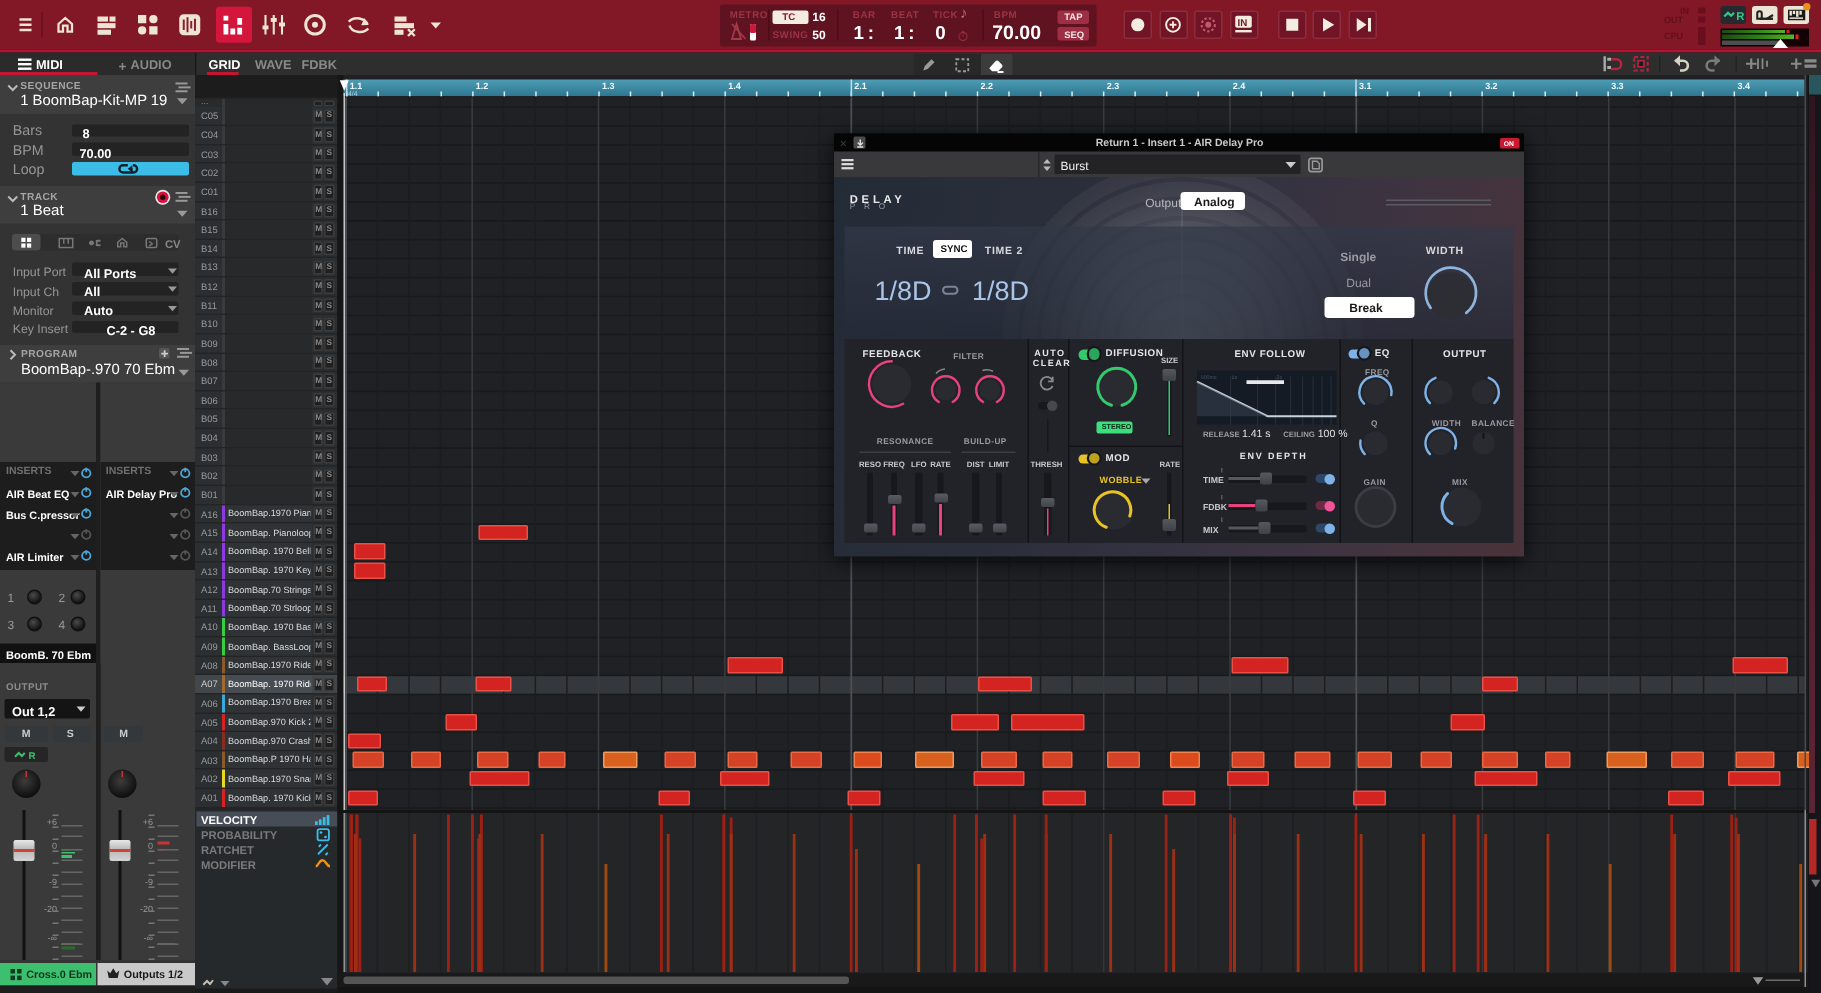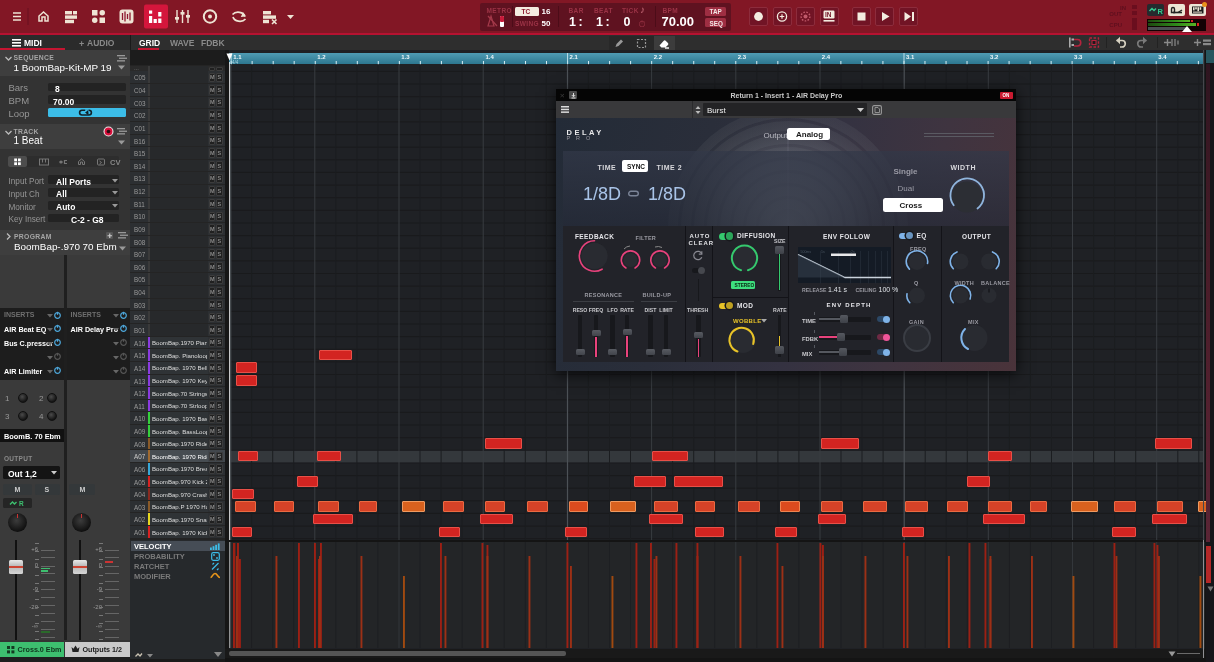--- a/index.html
+++ b/index.html
@@ -1273,21 +1273,21 @@
 <div class="t" style="left:627.0px;top:163px;color:#111;font-size:6.5px;font-weight:bold;">SYNC</div>
 <div class="t" style="left:656.5px;top:163.5px;color:#d8d8dc;font-size:7px;font-weight:bold;letter-spacing:.5px;">TIME 2</div>
 <div class="t" style="left:583.0px;top:184px;color:#a9c4e8;font-size:18px;">1/8D</div>
 <svg style="left:626.5;top:190" width="13" height="7" viewBox="0 0 13 7">
     <path d="M4 1.2h5a2.3 2.3 0 0 1 0 4.6H4a2.3 2.3 0 0 1 0-4.6z" fill="none" stroke="#7a8396" stroke-width="1.4"></path>
   </svg>
 <div class="t" style="left:648.0px;top:184px;color:#a9c4e8;font-size:18px;">1/8D</div>
 <div class="t" style="left:893.5px;top:166.5px;color:#9a9aa5;font-size:8px;font-weight:bold;">Single</div>
 <div class="t" style="left:897.5px;top:183.5px;color:#9a9aa5;font-size:8px;">Dual</div>
 <div class="" style="left:883.0px;top:197.5px;width:60px;height:14.5px;background:#fff;border-radius:2.5px;"></div>
-<div class="t" style="left:899.5px;top:201px;color:#1a1a1a;font-size:8px;font-weight:bold;">Cross</div>
+<div class="t" style="left:899.5px;top:201px;color:#1a1a1a;font-size:8px;font-weight:bold;">Break</div>
 <div class="t" style="left:950.5px;top:163.5px;color:#d8d8dc;font-size:7px;font-weight:bold;letter-spacing:.5px;">WIDTH</div>
 <svg style="left:936.5;top:174" width="62" height="48" viewBox="0 0 62 48">
 <circle cx="30" cy="23" r="15.5" fill="#2c2e34"></circle>
 <path d="M 18 33 A 16.8 16.8 0 1 1 42 33" fill="none" stroke="#8fb4dc" stroke-width="1.8" stroke-linecap="round" transform="rotate(8 30 23)"></path>
 </svg>
 <div class="" style="left:562.5px;top:225.5px;width:446.5px;height:136.0px;background:#222329;"></div>
 <div class="" style="left:685.0px;top:225.5px;width:1.2px;height:136.0px;background:#131318;"></div>
 <div class="" style="left:711.5px;top:225.5px;width:1.2px;height:136.0px;background:#131318;"></div>
 <div class="" style="left:787.5px;top:225.5px;width:1.2px;height:136.0px;background:#131318;"></div>
 <div class="" style="left:893.0px;top:225.5px;width:1.2px;height:136.0px;background:#131318;"></div>

